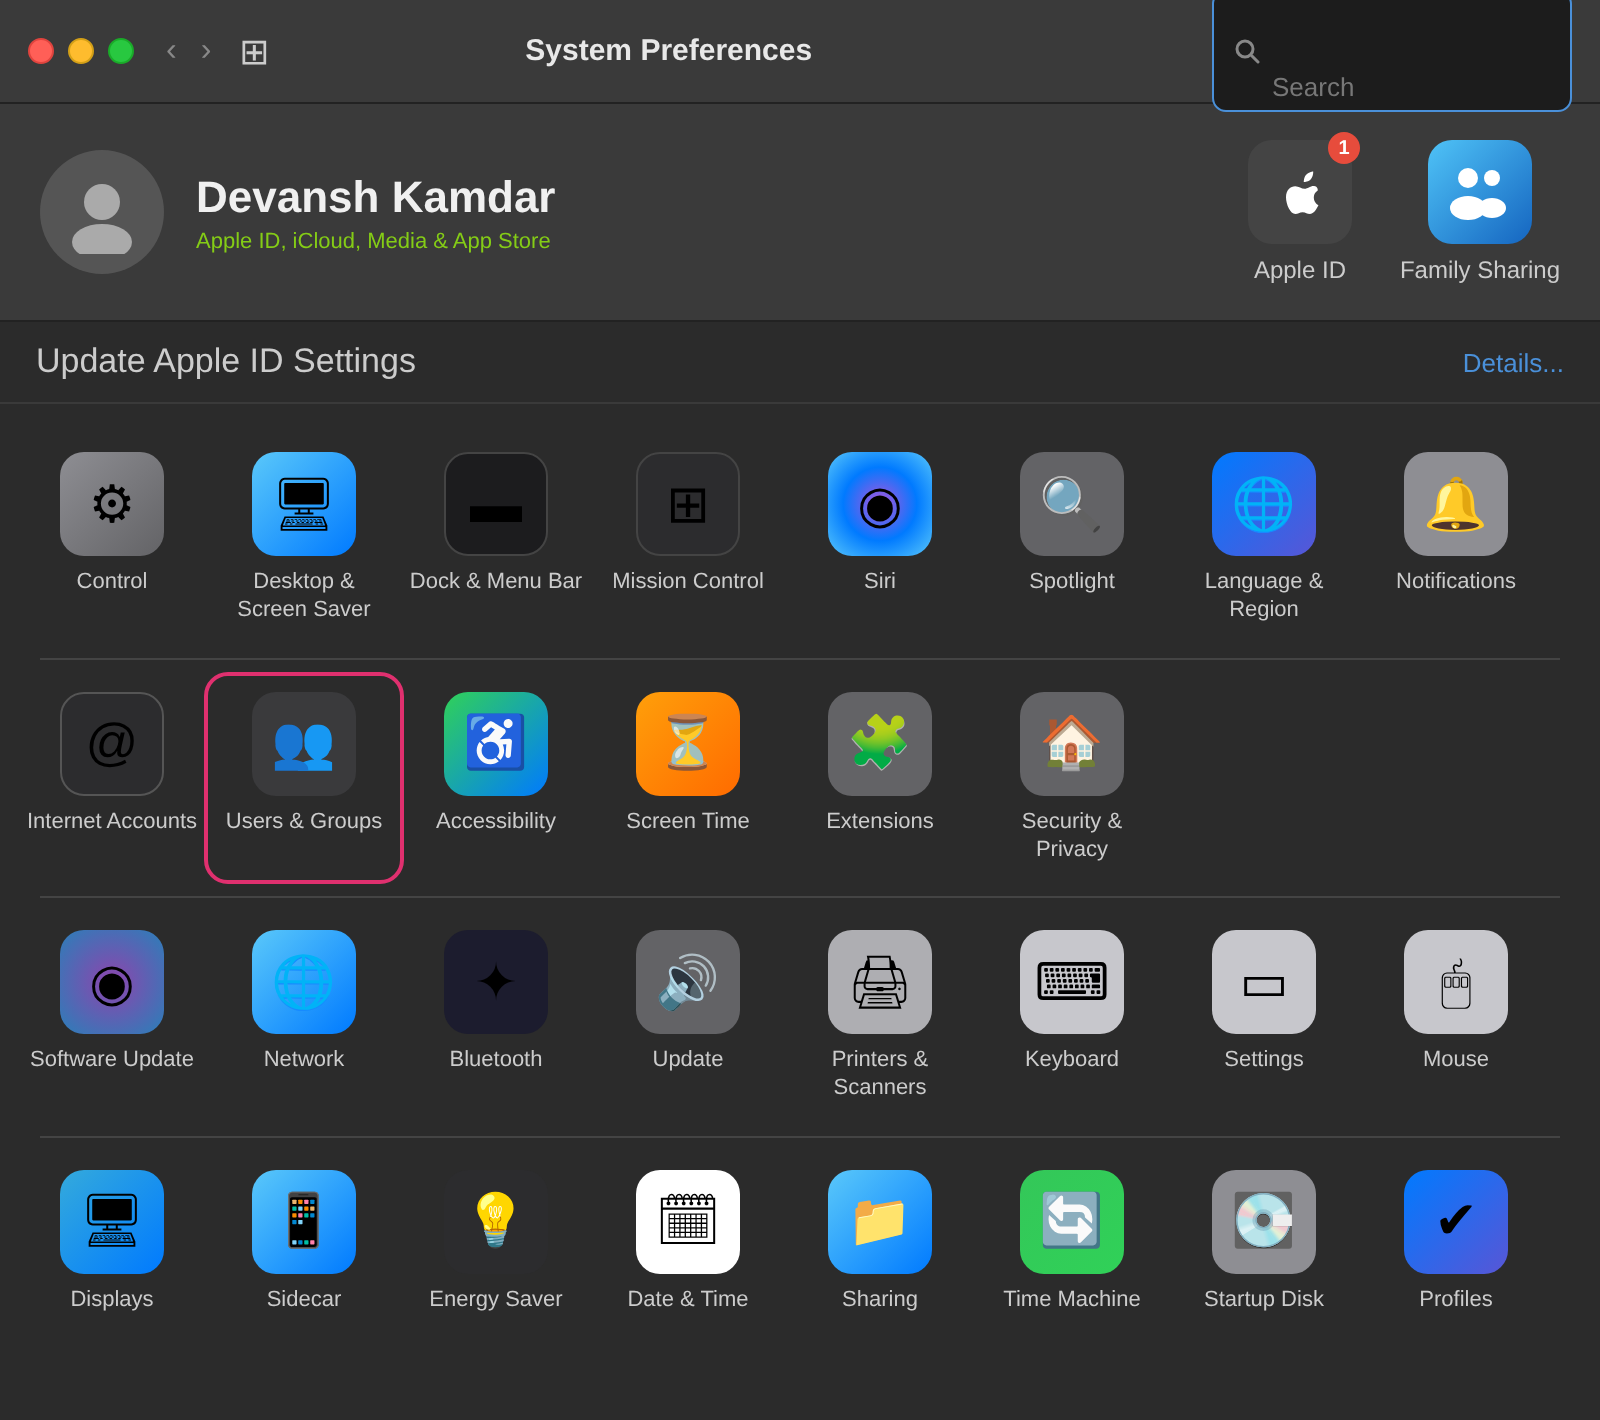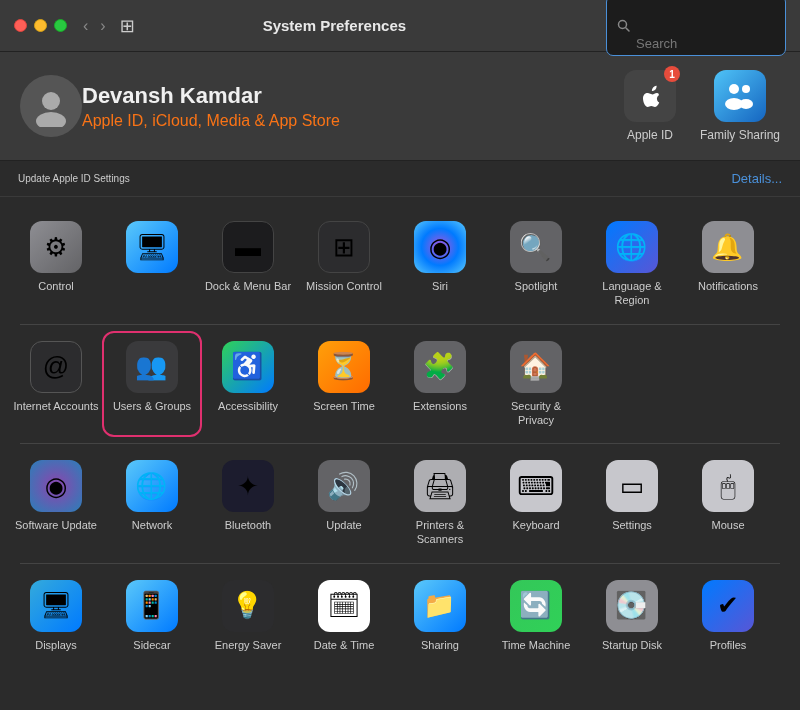--- a/index.html
+++ b/index.html
@@ -84,38 +84,39 @@
     .profile-section {
       display: flex;
       align-items: center;
       background: #3a3a3a;
       padding: 18px 20px;
       justify-content: space-between;
     }
     .profile-left {
       display: flex;
       align-items: center;
+      gap: 16px;
     }
     .avatar {
       width: 62px; height: 62px;
       border-radius: 50%;
       background: #555;
       display: flex;
       align-items: center;
       justify-content: center;
       overflow: hidden;
     }
     .profile-name {
       font-size: 22px;
       font-weight: 600;
       color: #f0f0f0;
     }
     .profile-sub {
-      font-size: 16px;
-      color: #f97316;
+      font-size: 11px;
+      color: #84cc16;
       margin-top: 3px;
     }
     .profile-right {
       display: flex;
       gap: 24px;
     }
     .profile-icon-item {
       display: flex;
       flex-direction: column;
       align-items: center;
@@ -171,21 +172,21 @@
     .update-banner {
       display: flex;
       align-items: center;
       justify-content: space-between;
       background: #2b2b2b;
       padding: 10px 18px;
       border-bottom: 1px solid #3a3a3a;
       border-top: 1px solid #222;
     }
     .update-text {
-      font-size: 10px;
+      font-size: 17px;
       color: #ccc;
     }
     .details-link {
       font-size: 13px;
       color: #4a90d9;
       cursor: pointer;
       font-weight: 500;
     }
 
     
@@ -333,20 +334,22 @@
 </div>
 
 <div class="prefs-container">
   <div class="prefs-section" id="section-personal">
       <div class="pref-item">
         <div class="pref-icon icon-general">⚙</div>
         <span class="pref-label">Control</span>
       </div>
       <div class="pref-item">
         <div class="pref-icon icon-desktop">🖥</div>
+        <span class="pref-label">Desktop &amp;
+Screen Saver</span>
       </div>
       <div class="pref-item">
         <div class="pref-icon icon-dock">▬</div>
         <span class="pref-label">Dock &amp;
 Menu Bar</span>
       </div>
       <div class="pref-item">
         <div class="pref-icon icon-mission">⊞</div>
         <span class="pref-label">Mission
 Control</span>

